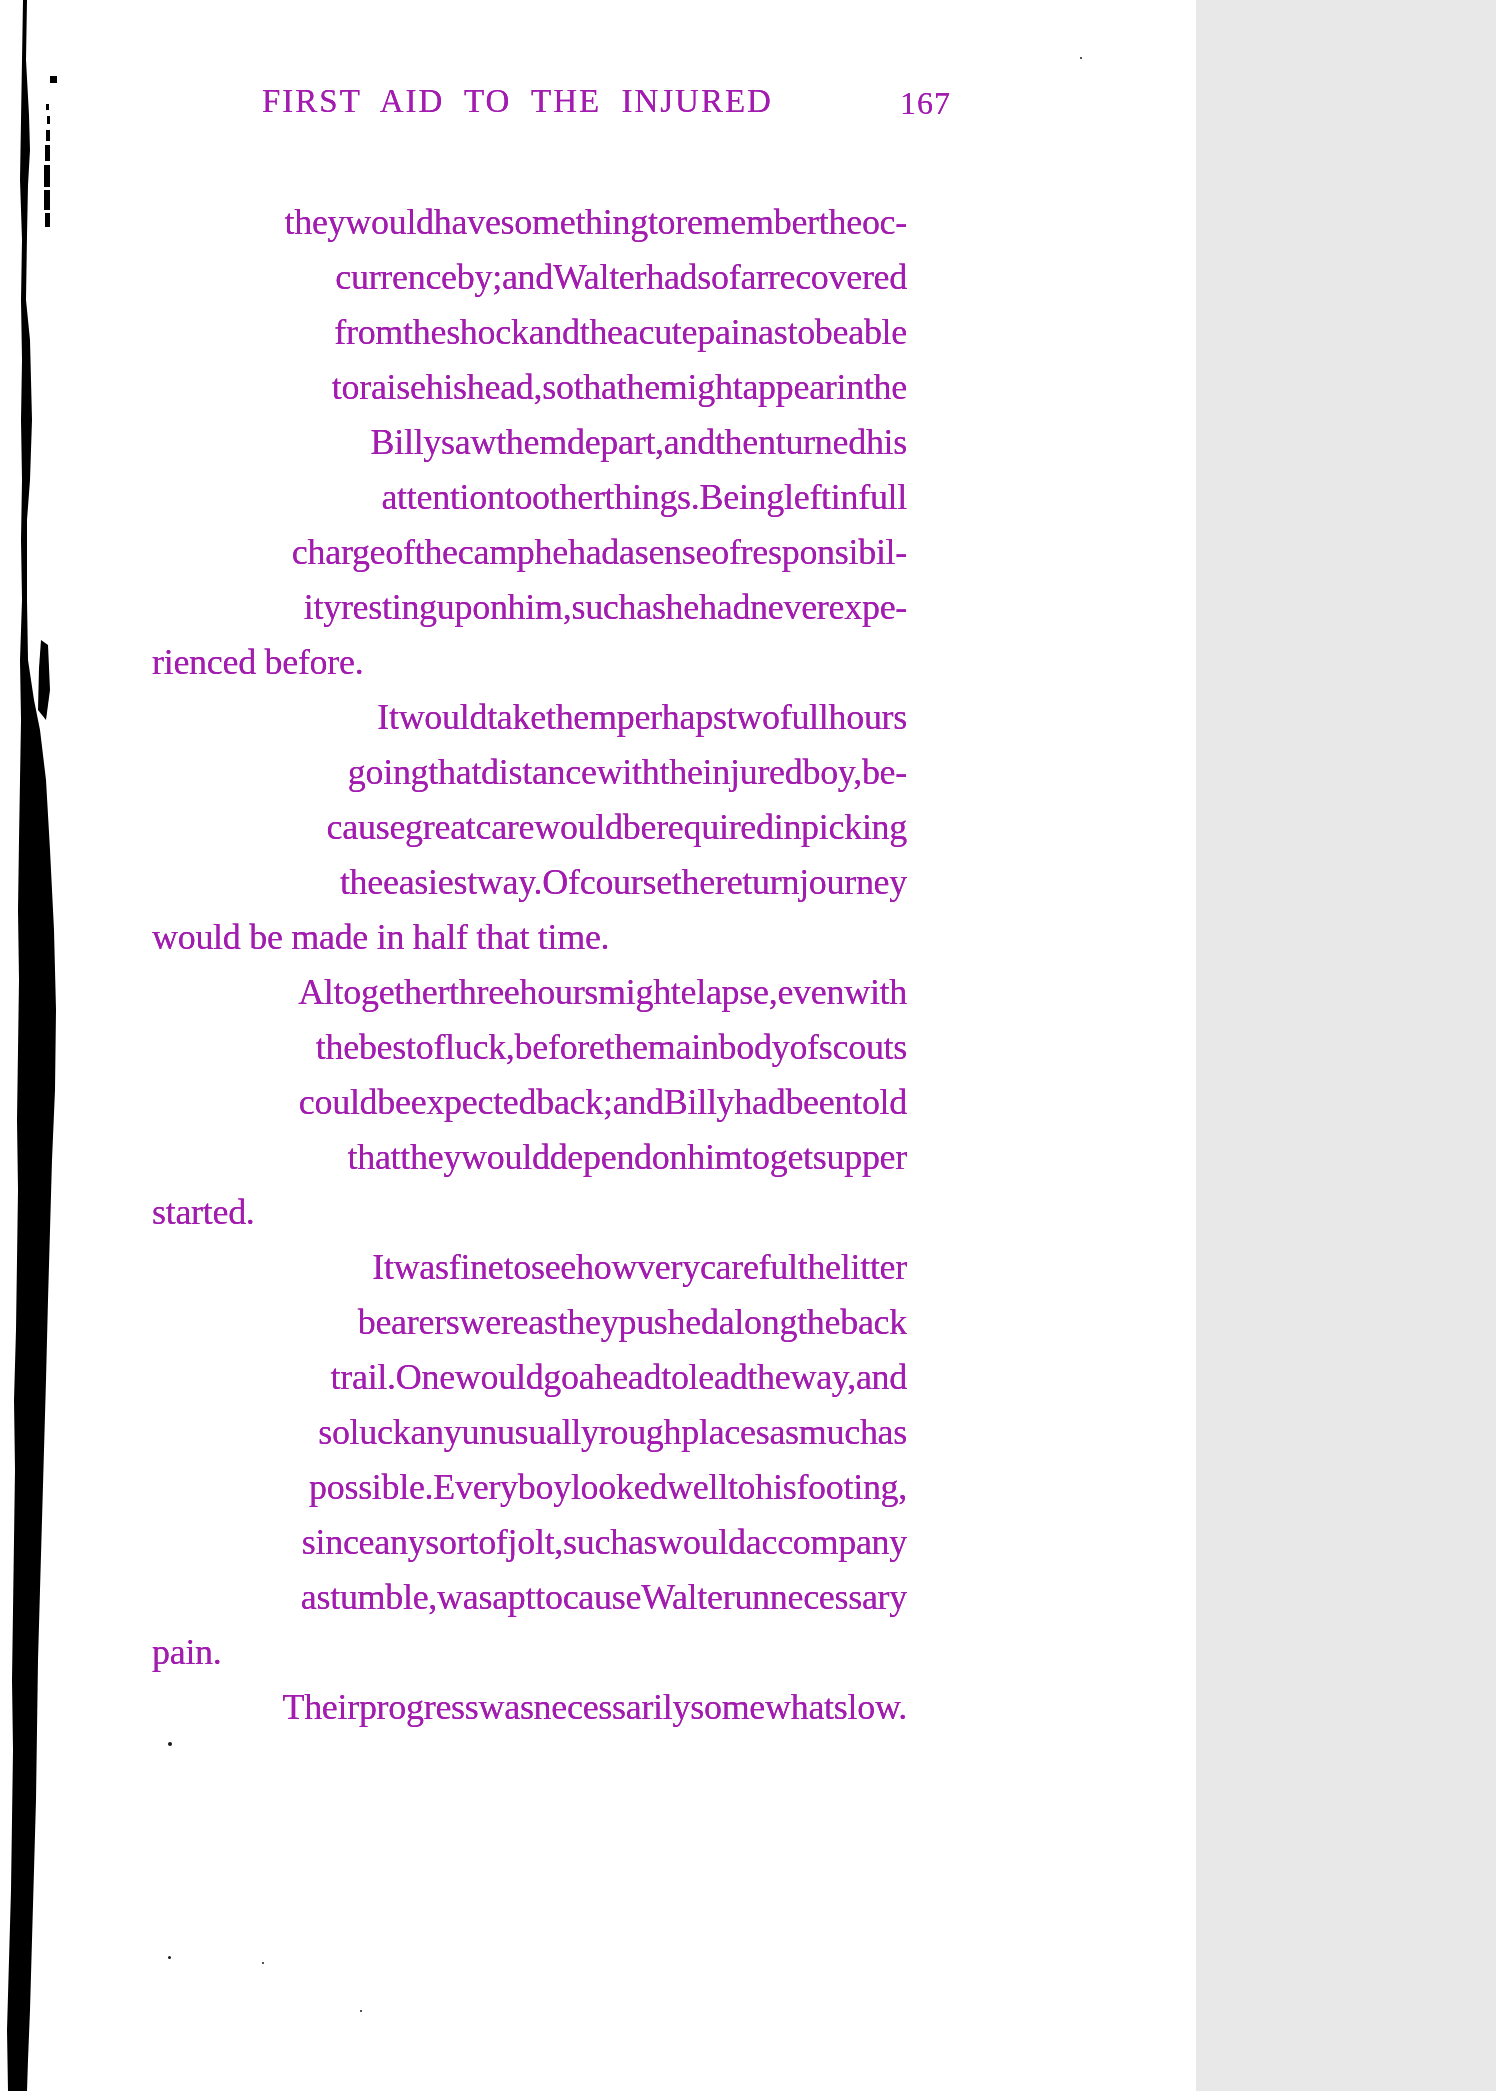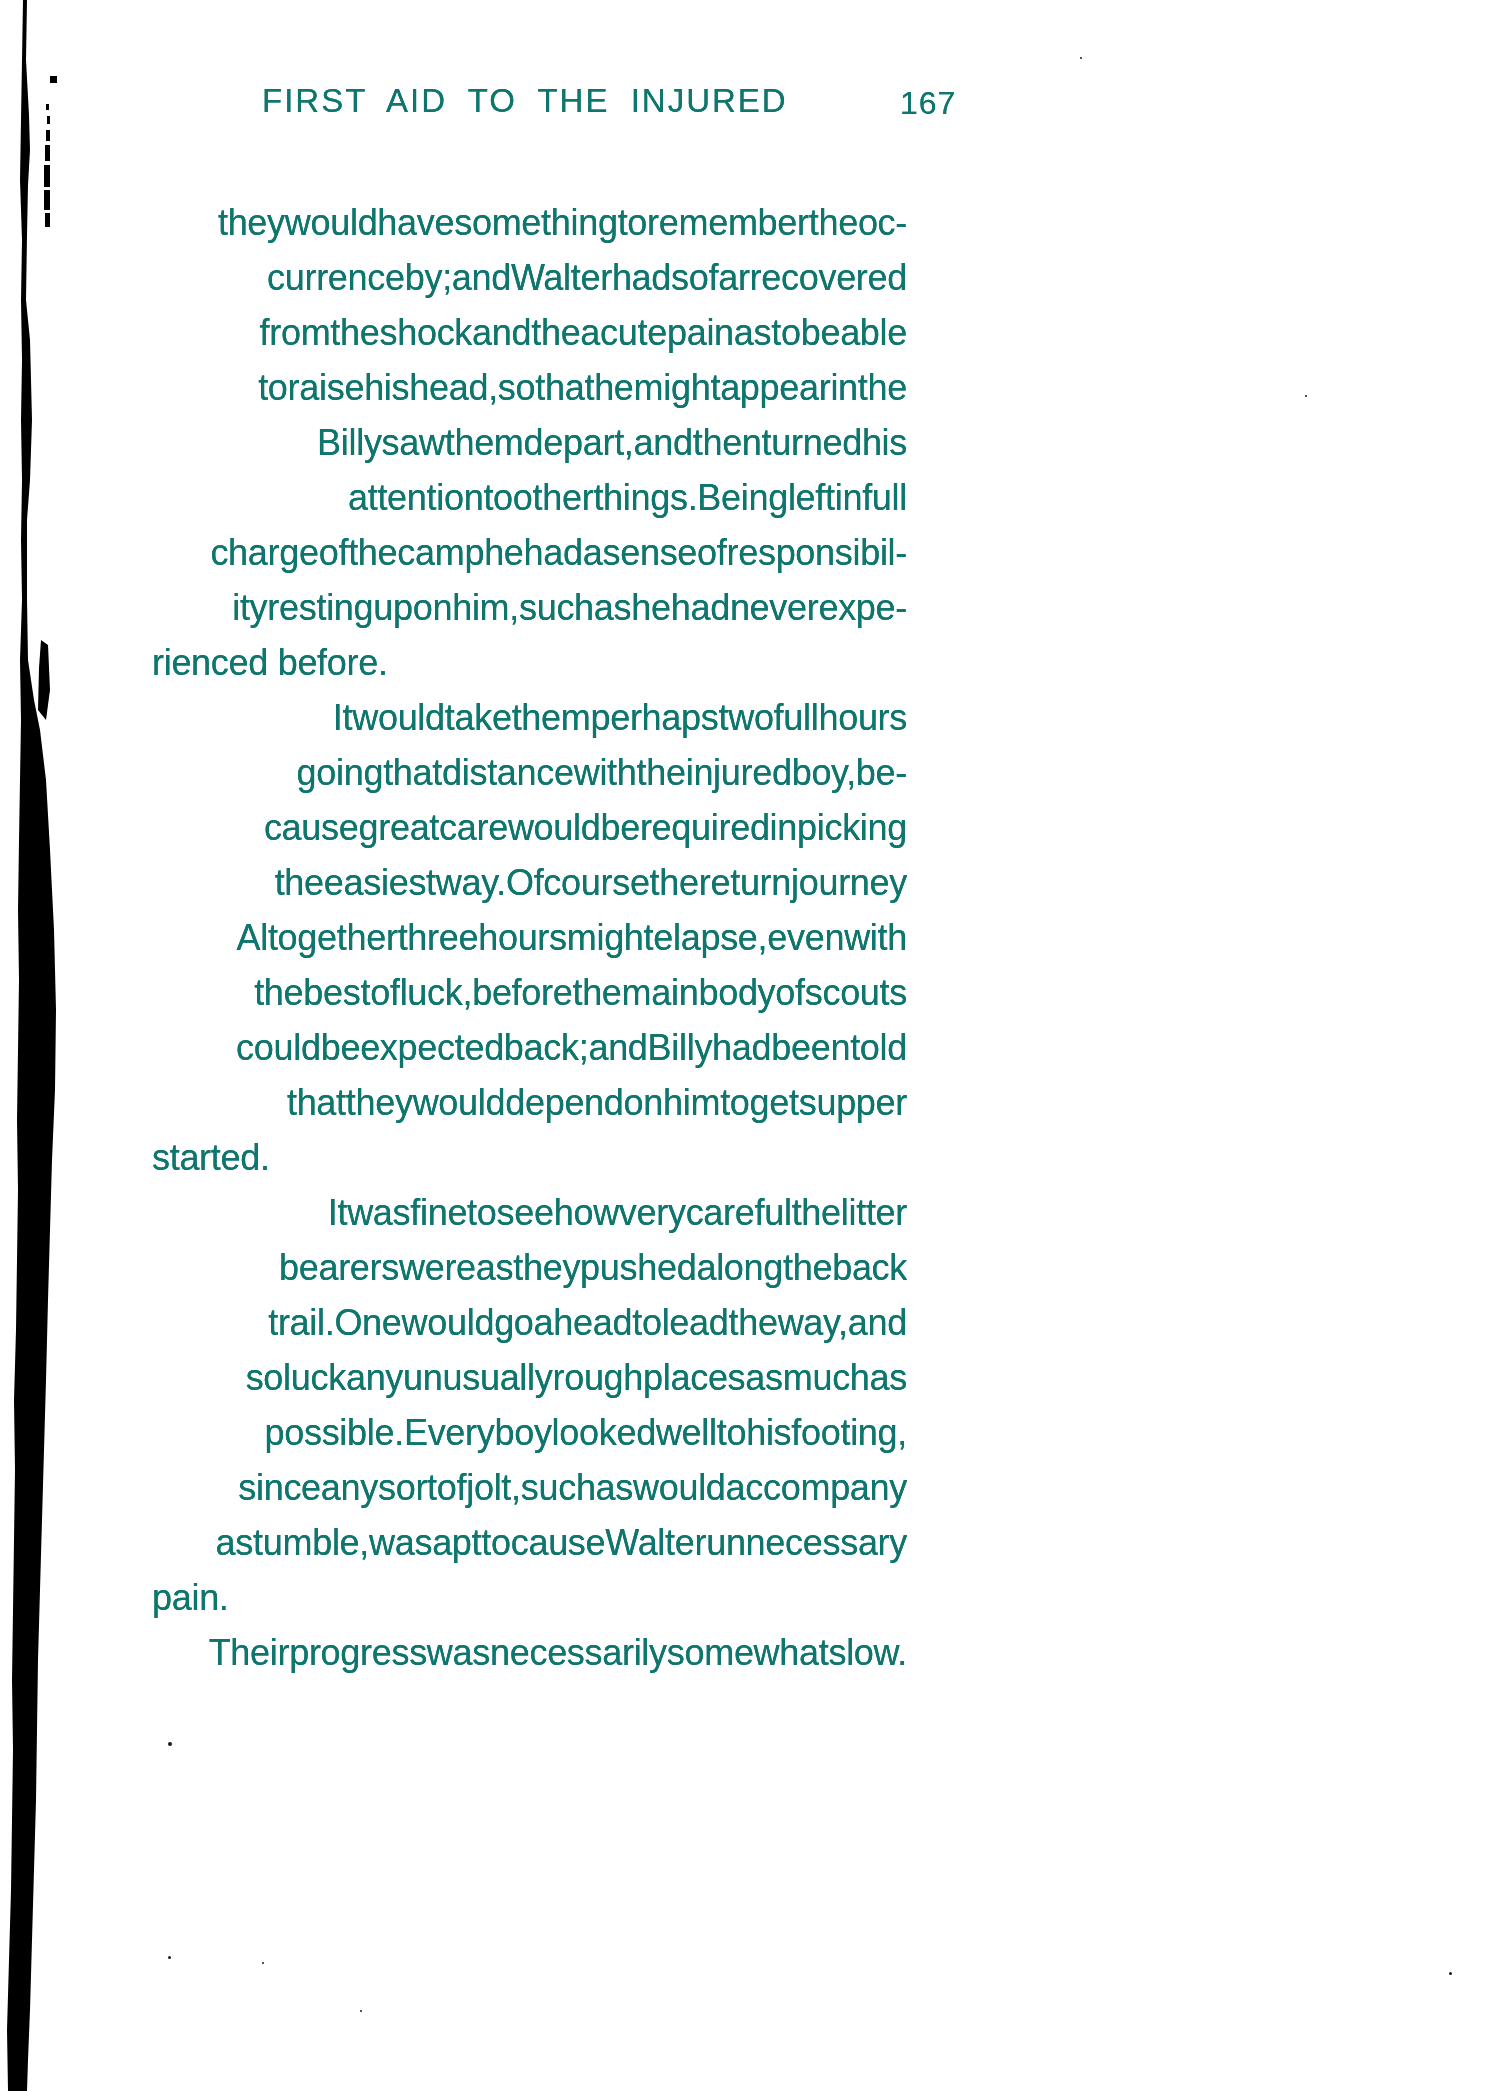--- a/index.html
+++ b/index.html
@@ -1,23 +1,23 @@
 <!DOCTYPE html>
 <html><head>
 <meta charset="utf-8">
 <style>
   html, body { margin: 0; padding: 0; background: #e8e8e8; }
   .page {
     position: relative;
-    width: 1496px;
+    width: 1196px;
     height: 2091px;
     background: #ffffff;
     overflow: hidden;
-    font-family: Liberation Sans, sans-serif;
-    color: #0f766e;
+    font-family: Liberation Serif, serif;
+    color: #a21caf;
   }
   
   .page * { text-shadow: 0 0 0.6px currentColor; }
 
   .header {
     position: absolute;
     left: 0; top: 84px;
     width: 100%;
     height: 40px;
   }
@@ -224,20 +224,21 @@
       <div class="line justify">
         <span>the</span>
         <span>easiest</span>
         <span>way.</span>
         <span>Of</span>
         <span>course</span>
         <span>the</span>
         <span>return</span>
         <span>journey</span>
       </div>
+      <div class="line">would be made in half that time.</div>
       <div class="line indent justify">
         <span>Altogether</span>
         <span>three</span>
         <span>hours</span>
         <span>might</span>
         <span>elapse,</span>
         <span>even</span>
         <span>with</span>
       </div>
       <div class="line justify">

